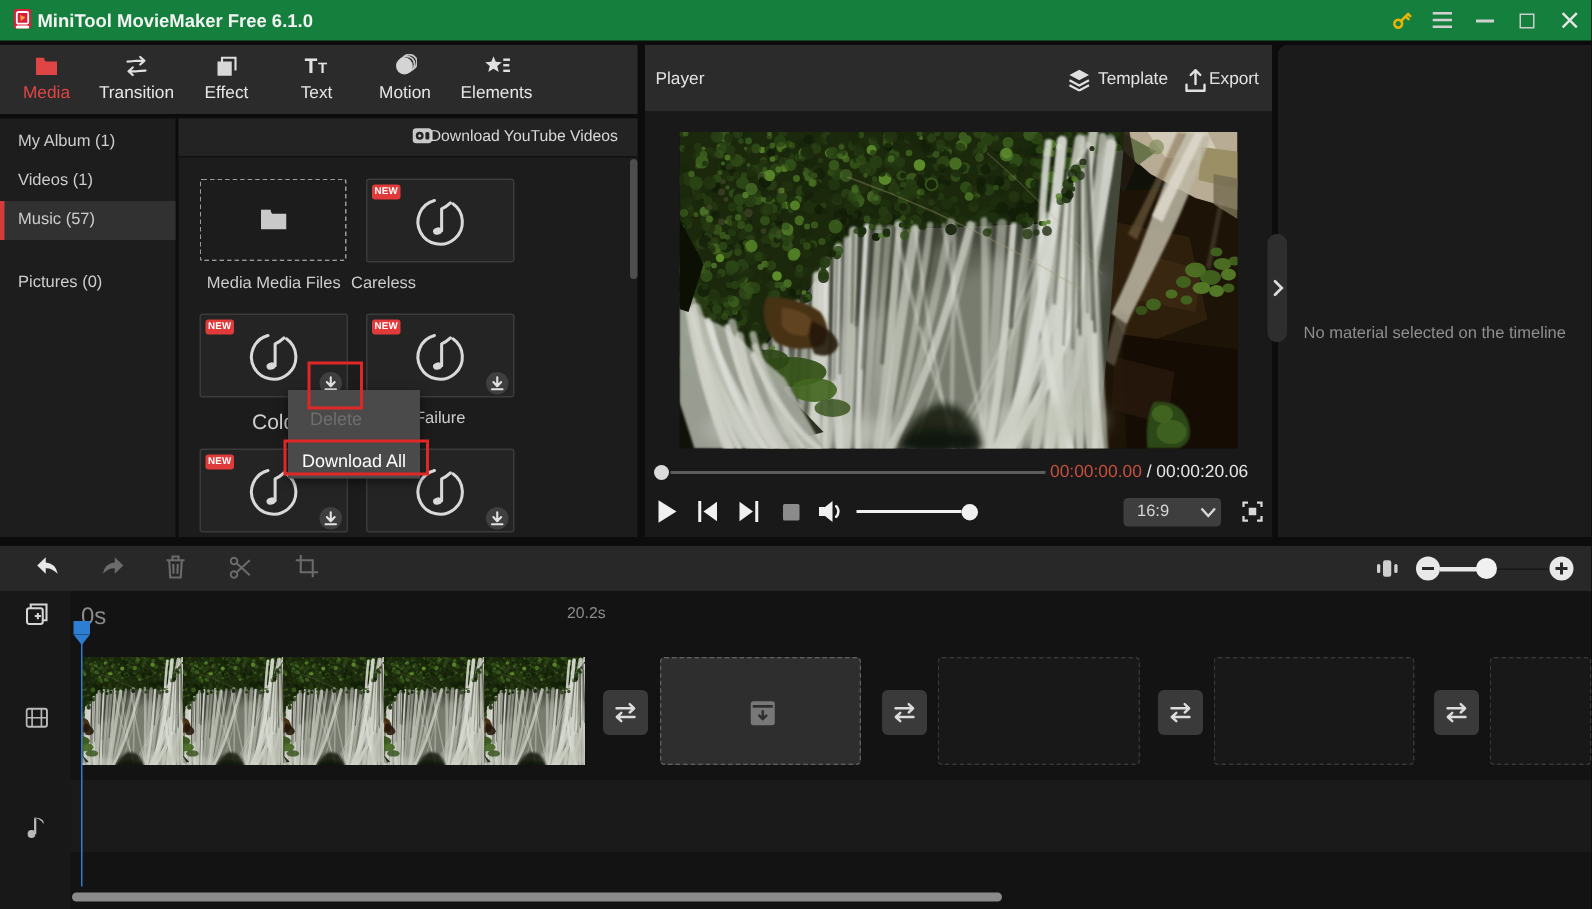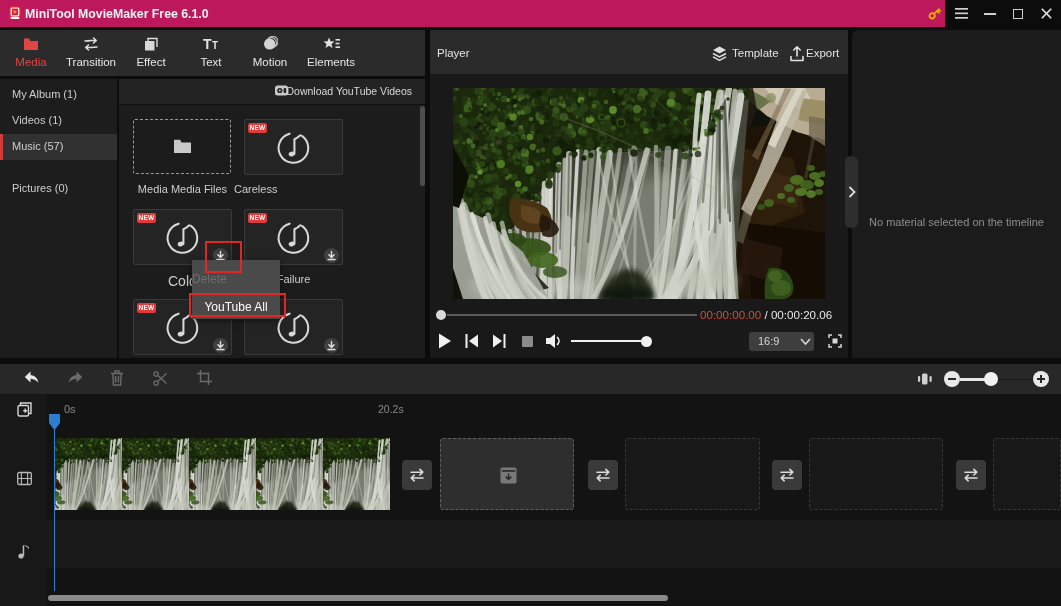--- a/index.html
+++ b/index.html
@@ -1,17 +1,17 @@
 <!DOCTYPE html>
 <html><head><meta charset="utf-8"><style>
 html,body{margin:0;padding:0}
 body{width:1061px;height:606px;background:#0c0c0c;font-family:"Liberation Sans",sans-serif;position:relative;overflow:hidden}
 .abs{position:absolute}
 </style></head><body>
-<div class="abs" style="left:0;top:0;width:945px;height:27px;background:#be185d">
+<div class="abs" style="left:0;top:0;width:1061px;height:27px;background:#15803d">
 <svg class="abs" style="left:9px;top:6px" width="12" height="14" viewBox="0 0 12 14">
 <rect width="12" height="13" rx="2" fill="#d8203a"></rect>
 <rect x="2.2" y="2" width="7.6" height="7.8" rx="1" fill="none" stroke="#fff" stroke-width="1.2"></rect>
 <path d="M4.3,4 L8,5.5 L5,8 Z" fill="#f4a03c"></path>
 <rect x="1.5" y="11" width="9" height="2" rx="1" fill="#fff"></rect>
 </svg>
 <div class="abs" style="left:25px;top:7px;font-size:12.3px;font-weight:bold;color:#f2f2f2">MiniTool MovieMaker Free 6.1.0</div>
 <svg class="abs" style="left:926px;top:5px" width="17" height="17" viewBox="0 0 17 17">
 <g transform="rotate(-45 8.5 8.5)" stroke="#eab308" fill="none" stroke-width="1.7">
 <circle cx="5.2" cy="8.5" r="2.6"></circle>
@@ -158,22 +158,22 @@
 </g>
   </svg>
 <div style="position:absolute;left:248px;top:303px;width:19px;height:10px;background:#e03a3a;border-radius:2px;color:#fff;font-size:6.5px;font-weight:bold;line-height:10px;text-align:center;letter-spacing:.2px">NEW</div>
 <svg class="abs" style="left:323px;top:337px" width="17" height="17" viewBox="0 0 17 17">
     <g transform="translate(8.5,8.5)">
 <circle r="7.5" fill="#424242" opacity="0.92"></circle>
 <path d="M0,-4 L0,1.5 M-2.6,-0.8 L0,2 L2.6,-0.8 M-3.5,4 L3.5,4" stroke="#e2e2e2" stroke-width="1.4" fill="none" stroke-linecap="round" stroke-linejoin="round"></path>
 </g>
   </svg>
 <div class="abs" style="left:192px;top:260px;width:88px;height:59px;background:#4a4a4a;box-shadow:0 2px 6px rgba(0,0,0,0.5)"></div>
-<div class="abs" style="left:192px;top:272px;width:64px;text-align:left;font-size:12px;color:#6e6e6e">Delete</div>
-<div class="abs" style="left:192px;top:300px;width:88px;text-align:center;font-size:12px;color:#fdfdfd">YouTube All</div>
+<div class="abs" style="left:192px;top:272px;width:64px;text-align:center;font-size:12px;color:#6e6e6e">Delete</div>
+<div class="abs" style="left:192px;top:300px;width:88px;text-align:center;font-size:12px;color:#fdfdfd">Download All</div>
 <div class="abs" style="left:189px;top:293px;width:93px;height:20px;border:2.5px solid #e12626"></div>
 <div class="abs" style="left:205px;top:241px;width:33px;height:28px;border:2.5px solid #e12626"></div>
 <div class="abs" style="left:430px;top:30px;width:418px;height:328px;background:#191919"></div>
 <div class="abs" style="left:430px;top:30px;width:418px;height:44px;background:#2b2b2b"></div>
 <div class="abs" style="left:437px;top:47px;font-size:11.5px;color:#e3e3e3">Player</div>
 <svg class="abs" style="left:712px;top:46px" width="15" height="15" viewBox="0 0 15 15">
 <path d="M7.5,0.5 L14,4 L7.5,7.5 L1,4 Z" fill="#e0e0e0"></path>
 <path d="M1,7.5 L7.5,11 L14,7.5" stroke="#e0e0e0" stroke-width="1.5" fill="none"></path>
 <path d="M1,10.8 L7.5,14.3 L14,10.8" stroke="#e0e0e0" stroke-width="1.5" fill="none"></path>
 </svg>
@@ -1392,21 +1392,21 @@
   </svg>
 <svg class="abs" style="left:17px;top:471px" width="15" height="15" viewBox="0 0 15 15">
 <rect x="0.7" y="1.5" width="13.6" height="12" rx="1.5" fill="none" stroke="#b9b9b9" stroke-width="1.3"></rect>
 <path d="M4.4,1.5 L4.4,13.5 M10.6,1.5 L10.6,13.5 M0.7,7.5 L14.3,7.5" stroke="#b9b9b9" stroke-width="1.1"></path>
   </svg>
 <svg class="abs" style="left:18px;top:544px" width="13" height="15" viewBox="0 0 13 15">
 <circle cx="3" cy="12" r="2.6" fill="#b9b9b9"></circle>
     <rect x="4.7" y="1.5" width="1.5" height="10.5" fill="#b9b9b9"></rect>
     <path d="M4.7,1.2 Q9.5,2 11,5.5 L11,3.5 Q9.5,1.2 4.7,1 Z" fill="#b9b9b9"></path>
   </svg>
-<div class="abs" style="left:64px;top:403px;font-size:11px;color:#8a8a8a">0s</div>
+<div class="abs" style="left:54px;top:403px;font-size:16px;color:#8a8a8a">0s</div>
 <div class="abs" style="left:378px;top:403px;font-size:10.5px;color:#8a8a8a">20.2s</div>
 <div class="abs" style="left:47px;top:520px;width:1014px;height:48px;background:#1a1a1a"></div>
 <svg class="abs" style="left:55px;top:438px" width="67" height="72" viewBox="55 0 250 206" preserveAspectRatio="xMidYMid slice">
     <use href="#wf"></use>
   </svg>
 <svg class="abs" style="left:122px;top:438px" width="67" height="72" viewBox="55 0 250 206" preserveAspectRatio="xMidYMid slice">
     <use href="#wf"></use>
   </svg>
 <svg class="abs" style="left:189px;top:438px" width="67" height="72" viewBox="55 0 250 206" preserveAspectRatio="xMidYMid slice">
     <use href="#wf"></use>

